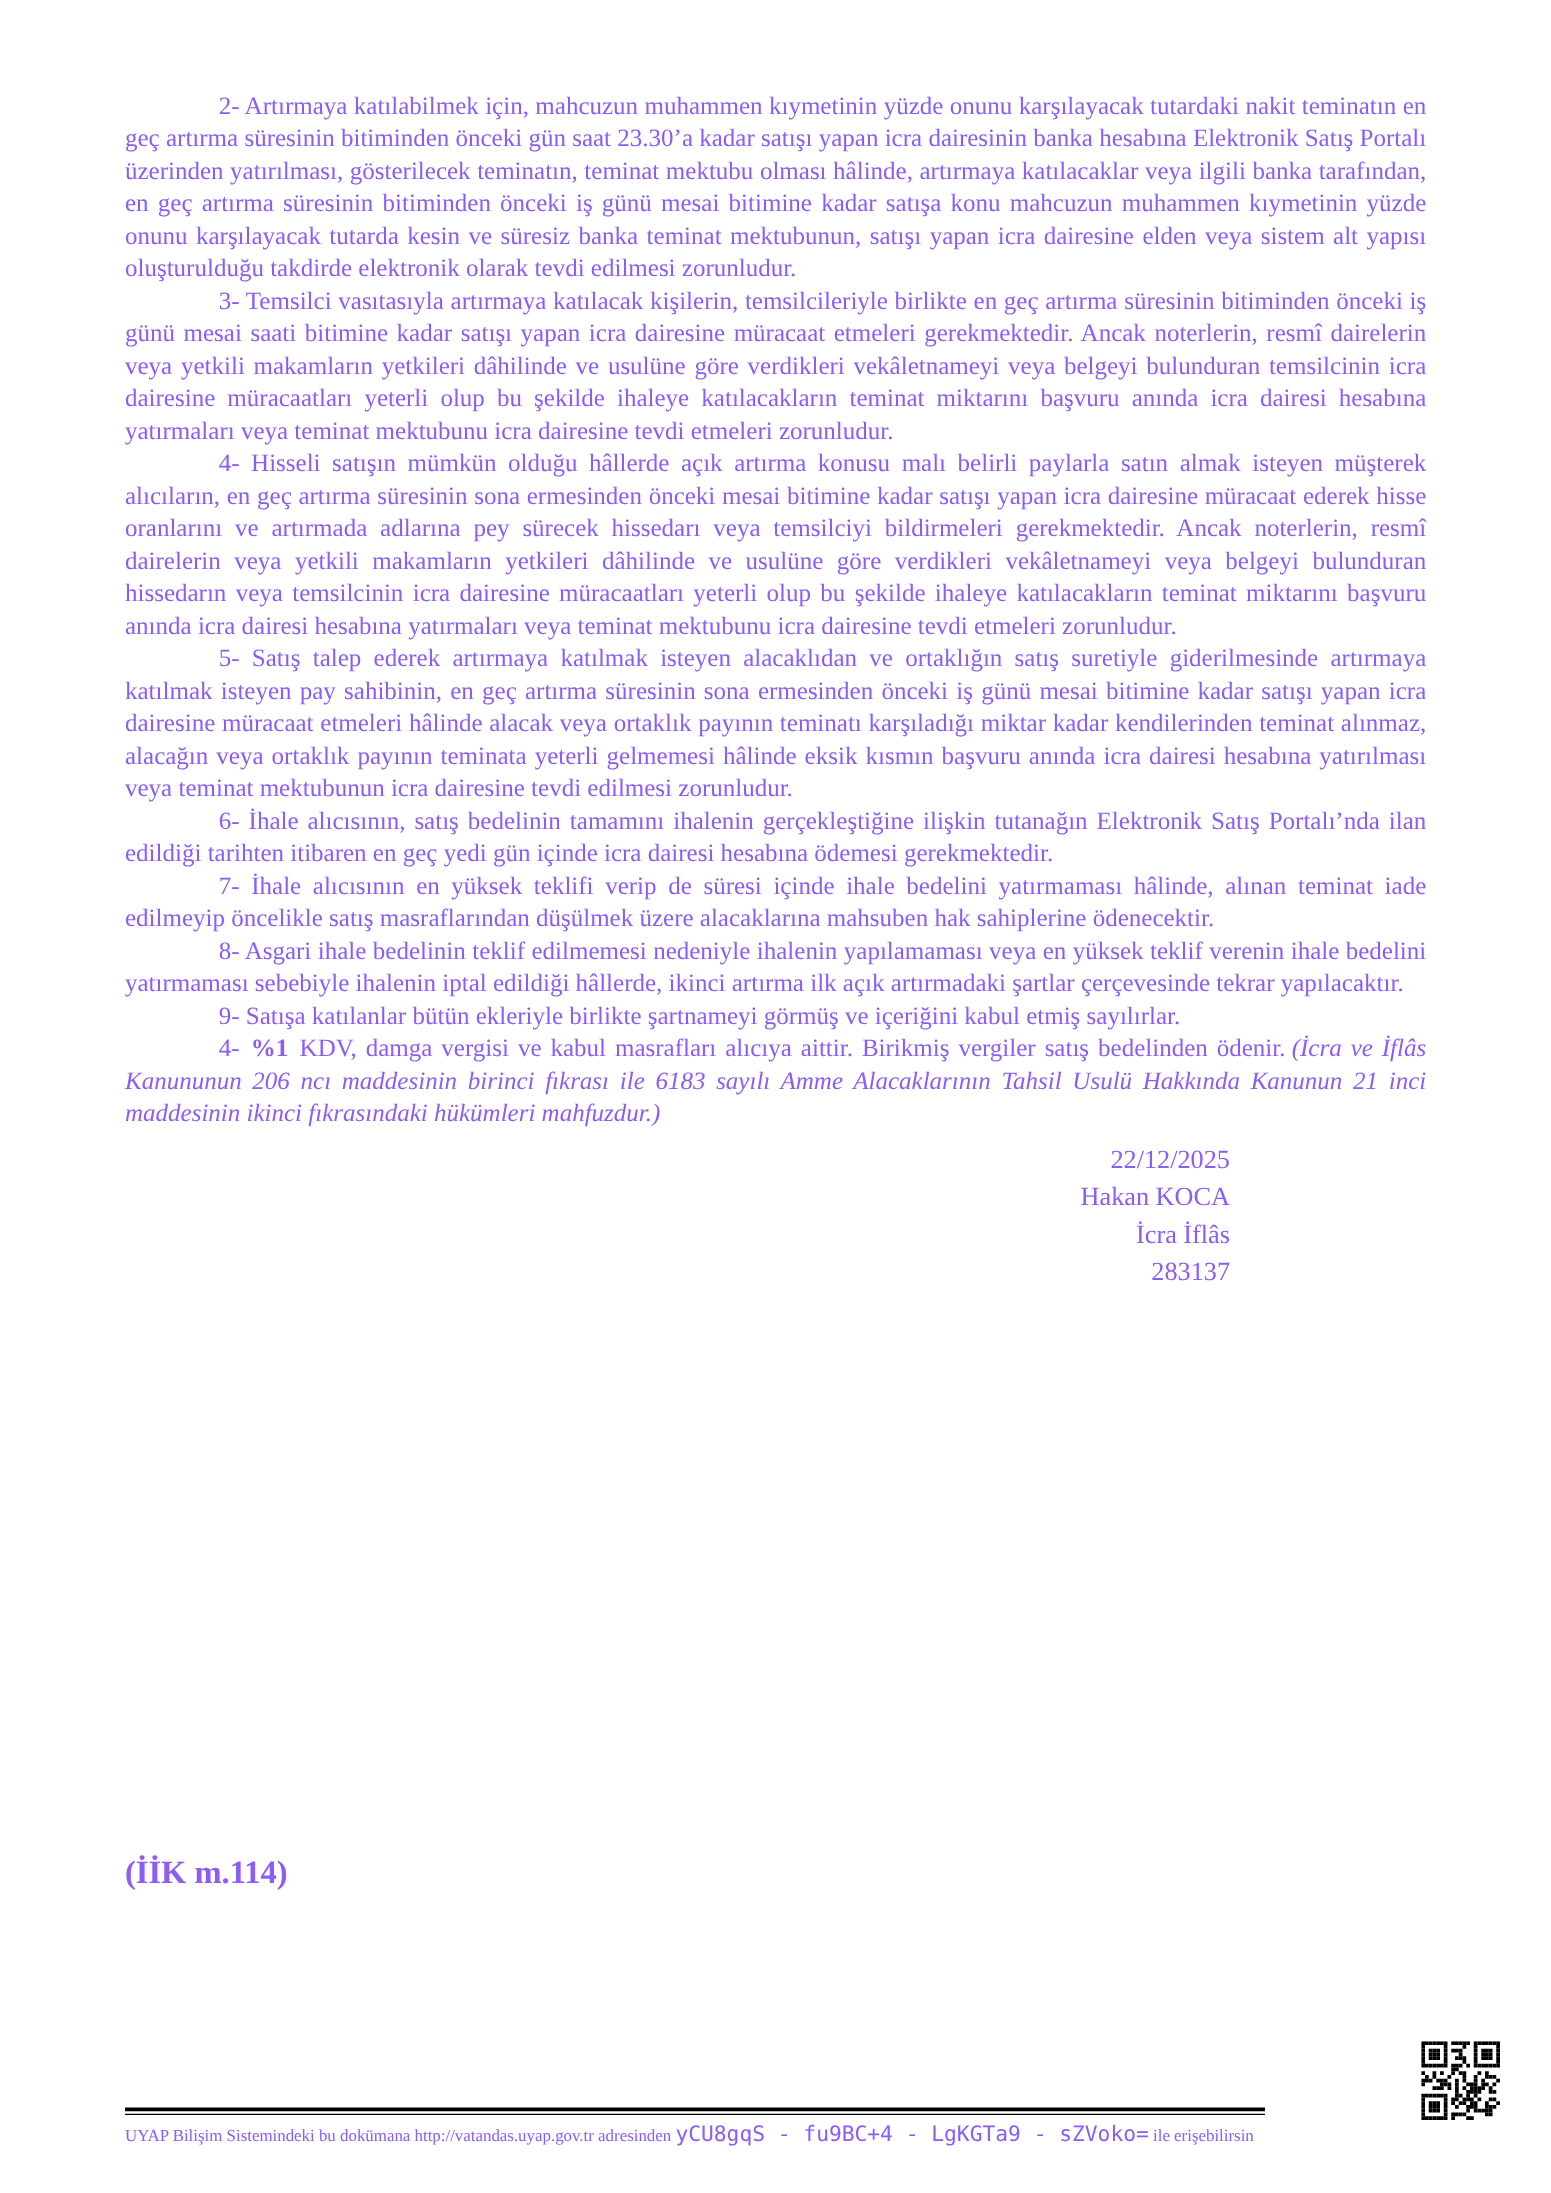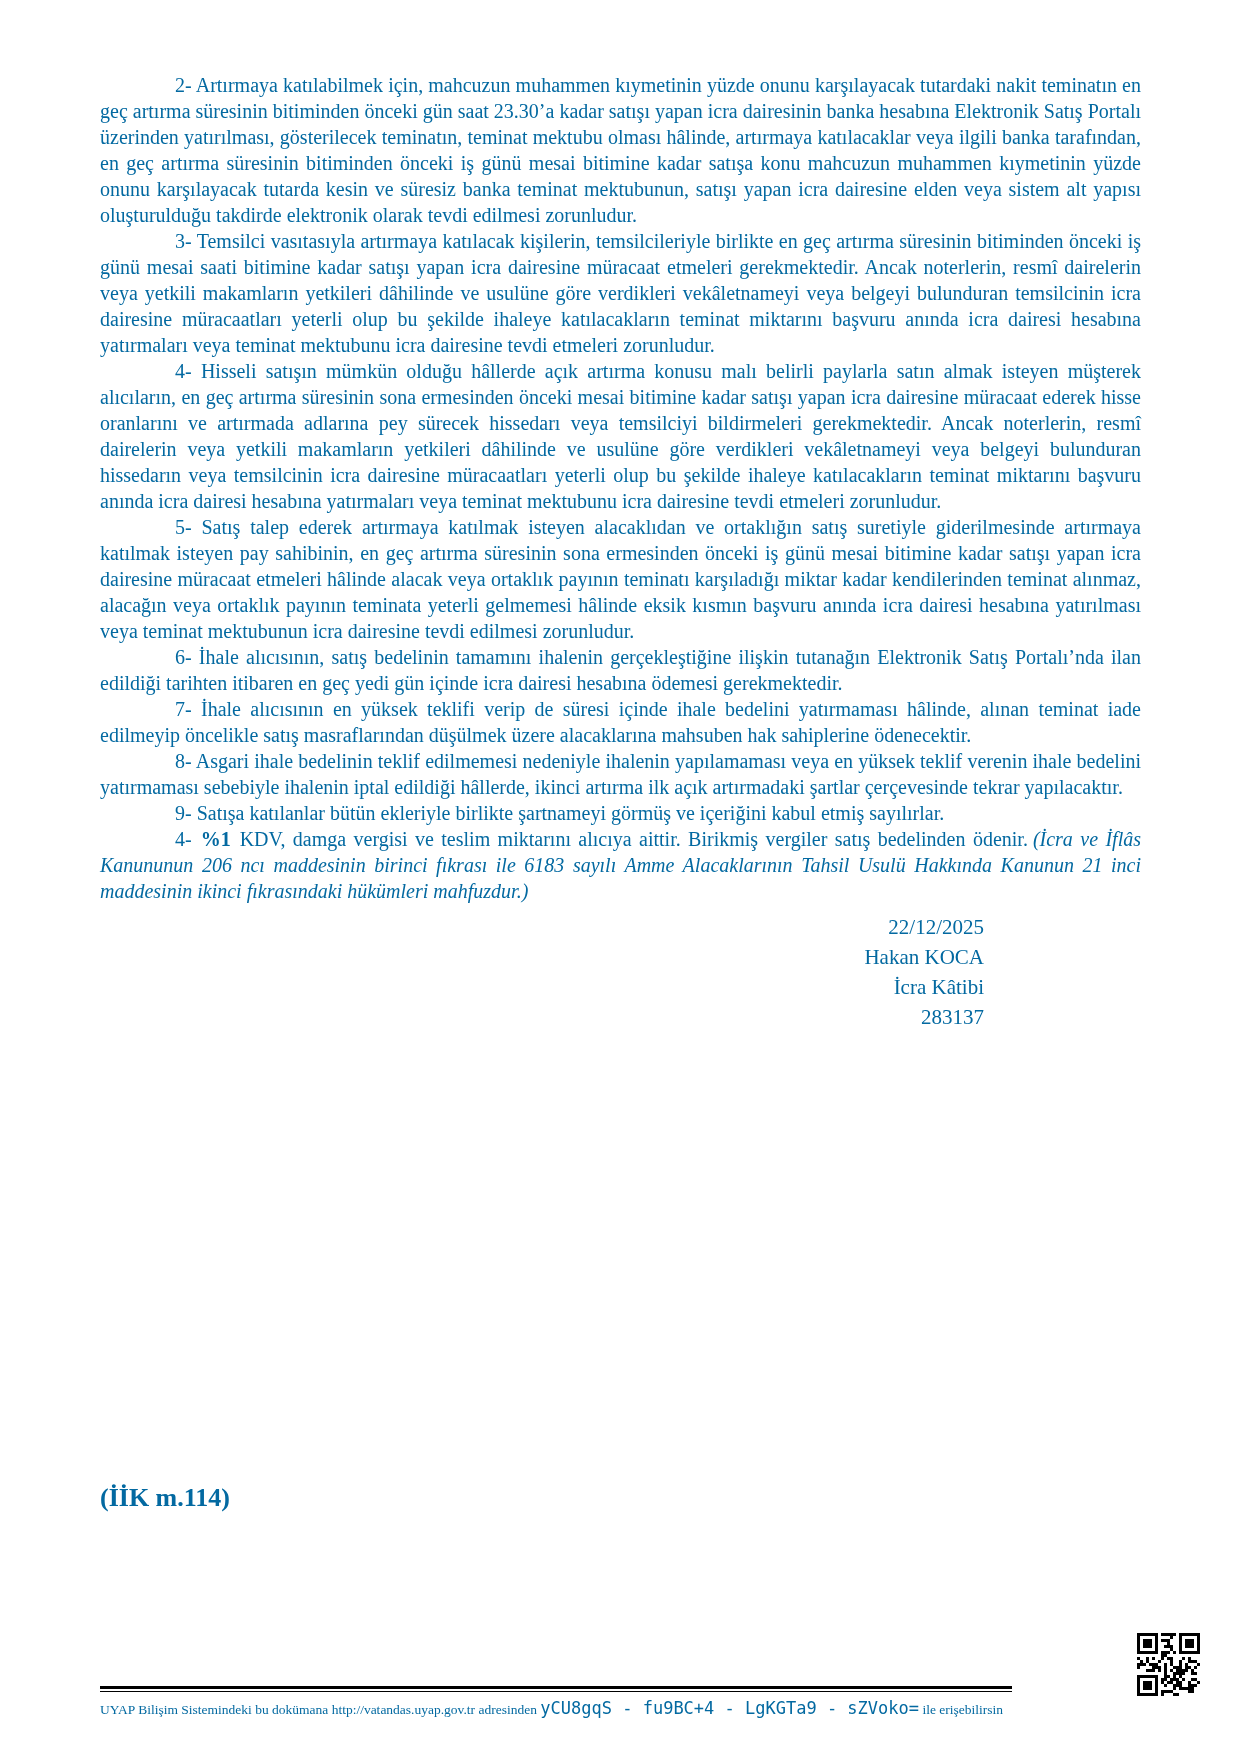--- a/index.html
+++ b/index.html
@@ -1,21 +1,21 @@
 <!DOCTYPE html>
 <html lang="tr"><head>
 <meta charset="utf-8">
 <style>
   html, body { margin: 0; padding: 0; background: #ffffff; }
   .page {
     position: relative;
     width: 1241px;
     height: 1754px;
     background: #ffffff;
-    color: #0369a1;
+    color: #8b5cf6;
     font-family: "Liberation Serif", serif;
     overflow: hidden;
   }
   .content {
     position: absolute;
     left: 100px;
     top: 72px;
     width: 1041px;
   }
   .para {
@@ -87,26 +87,26 @@
         <p class="para">2- Artırmaya katılabilmek için, mahcuzun muhammen kıymetinin yüzde onunu karşılayacak tutardaki nakit teminatın en geç artırma süresinin bitiminden önceki gün saat 23.30’a kadar satışı yapan icra dairesinin banka hesabına Elektronik Satış Portalı üzerinden yatırılması, gösterilecek teminatın, teminat mektubu olması hâlinde, artırmaya katılacaklar veya ilgili banka tarafından, en geç artırma süresinin bitiminden önceki iş günü mesai bitimine kadar satışa konu mahcuzun muhammen kıymetinin yüzde onunu karşılayacak tutarda kesin ve süresiz banka teminat mektubunun, satışı yapan icra dairesine elden veya sistem alt yapısı oluşturulduğu takdirde elektronik olarak tevdi edilmesi zorunludur.</p>
         <p class="para">3- Temsilci vasıtasıyla artırmaya katılacak kişilerin, temsilcileriyle birlikte en geç artırma süresinin bitiminden önceki iş günü mesai saati bitimine kadar satışı yapan icra dairesine müracaat etmeleri gerekmektedir. Ancak noterlerin, resmî dairelerin veya yetkili makamların yetkileri dâhilinde ve usulüne göre verdikleri vekâletnameyi veya belgeyi bulunduran temsilcinin icra dairesine müracaatları yeterli olup bu şekilde ihaleye katılacakların teminat miktarını başvuru anında icra dairesi hesabına yatırmaları veya teminat mektubunu icra dairesine tevdi etmeleri zorunludur.</p>
         <p class="para">4- Hisseli satışın mümkün olduğu hâllerde açık artırma konusu malı belirli paylarla satın almak isteyen müşterek alıcıların, en geç artırma süresinin sona ermesinden önceki mesai bitimine kadar satışı yapan icra dairesine müracaat ederek hisse oranlarını ve artırmada adlarına pey sürecek hissedarı veya temsilciyi bildirmeleri gerekmektedir. Ancak noterlerin, resmî dairelerin veya yetkili makamların yetkileri dâhilinde ve usulüne göre verdikleri vekâletnameyi veya belgeyi bulunduran hissedarın veya temsilcinin icra dairesine müracaatları yeterli olup bu şekilde ihaleye katılacakların teminat miktarını başvuru anında icra dairesi hesabına yatırmaları veya teminat mektubunu icra dairesine tevdi etmeleri zorunludur.</p>
         <p class="para">5- Satış talep ederek artırmaya katılmak isteyen alacaklıdan ve ortaklığın satış suretiyle giderilmesinde artırmaya katılmak isteyen pay sahibinin, en geç artırma süresinin sona ermesinden önceki iş günü mesai bitimine kadar satışı yapan icra dairesine müracaat etmeleri hâlinde alacak veya ortaklık payının teminatı karşıladığı miktar kadar kendilerinden teminat alınmaz, alacağın veya ortaklık payının teminata yeterli gelmemesi hâlinde eksik kısmın başvuru anında icra dairesi hesabına yatırılması veya teminat mektubunun icra dairesine tevdi edilmesi zorunludur.</p>
         <p class="para">6- İhale alıcısının, satış bedelinin tamamını ihalenin gerçekleştiğine ilişkin tutanağın Elektronik Satış Portalı’nda ilan edildiği tarihten itibaren en geç yedi gün içinde icra dairesi hesabına ödemesi gerekmektedir.</p>
         <p class="para">7- İhale alıcısının en yüksek teklifi verip de süresi içinde ihale bedelini yatırmaması hâlinde, alınan teminat iade edilmeyip öncelikle satış masraflarından düşülmek üzere alacaklarına mahsuben hak sahiplerine ödenecektir.</p>
         <p class="para">8- Asgari ihale bedelinin teklif edilmemesi nedeniyle ihalenin yapılamaması veya en yüksek teklif verenin ihale bedelini yatırmaması sebebiyle ihalenin iptal edildiği hâllerde, ikinci artırma ilk açık artırmadaki şartlar çerçevesinde tekrar yapılacaktır.</p>
         <p class="para">9- Satışa katılanlar bütün ekleriyle birlikte şartnameyi görmüş ve içeriğini kabul etmiş sayılırlar.</p>
       </div>
 
-    <p class="para"><span class="gap-r">4-</span><b class="gap-r">%1</b><span>KDV, damga vergisi ve teslim miktarını alıcıya aittir. Birikmiş vergiler satış bedelinden ödenir.</span><i class="gap-l">(İcra ve İflâs Kanununun 206 ncı maddesinin birinci fıkrası ile 6183 sayılı Amme Alacaklarının Tahsil Usulü Hakkında Kanunun 21 inci maddesinin ikinci fıkrasındaki hükümleri mahfuzdur.)</i></p>
+    <p class="para"><span class="gap-r">4-</span><b class="gap-r">%1</b><span>KDV, damga vergisi ve kabul masrafları alıcıya aittir. Birikmiş vergiler satış bedelinden ödenir.</span><i class="gap-l">(İcra ve İflâs Kanununun 206 ncı maddesinin birinci fıkrası ile 6183 sayılı Amme Alacaklarının Tahsil Usulü Hakkında Kanunun 21 inci maddesinin ikinci fıkrasındaki hükümleri mahfuzdur.)</i></p>
 
     <div class="signature">
       <div>22/12/2025</div>
       <div>Hakan KOCA</div>
-      <div>İcra Kâtibi</div>
+      <div>İcra İflâs</div>
       <div>283137</div>
     </div>
 
   </div>
 
   <div class="law-ref">(İİK m.114)</div>
 
   <div class="footer-line"></div>
 
   <div class="footer-text"><span>UYAP Bilişim Sistemindeki bu dokümana http://vatandas.uyap.gov.tr adresinden</span> <span class="footer-code">yCU8gqS - fu9BC+4 - LgKGTa9 - sZVoko=</span> <span>ile erişebilirsin</span></div>

